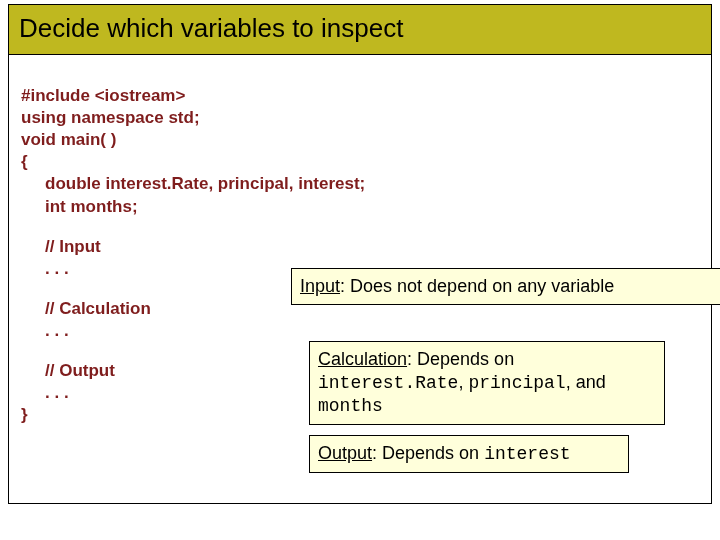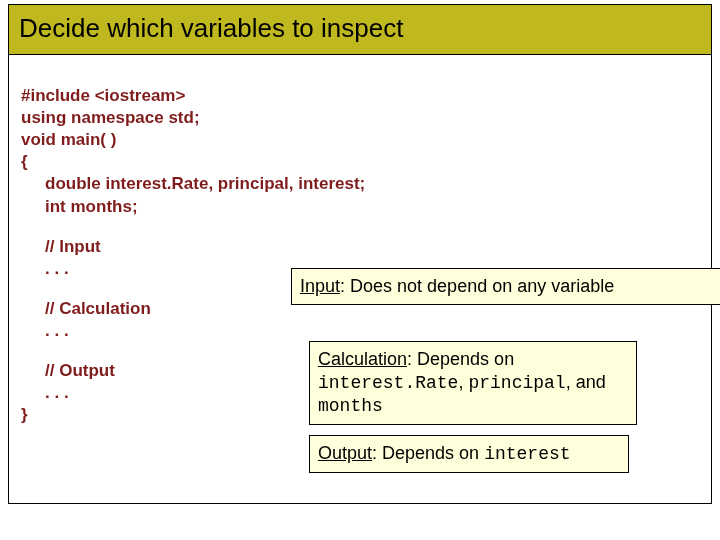--- a/index.html
+++ b/index.html
@@ -53,21 +53,21 @@
     border: 1px solid #000;
     padding: 6px 8px;
     font-size: 18px;
     font-family: Arial, Helvetica, sans-serif;
     color: #000;
     line-height: 1.25;
   }
   .callout .label { text-decoration: underline; }
   .mono { font-family: "Courier New", Courier, monospace; }
   #c1 { left: 282px; top: 213px; width: 456px; }
-  #c2 { left: 300px; top: 286px; width: 328px; }
+  #c2 { left: 300px; top: 286px; width: 356px; }
   #c3 { left: 300px; top: 370px; width: 320px; margin-top: 10px; }
   .spacer { height: 18px; }
 </style>
 </head>
 <body>
 
 <div class="slide">
 
   <div class="title-bar">
     <h1>Decide which variables to inspect</h1>

